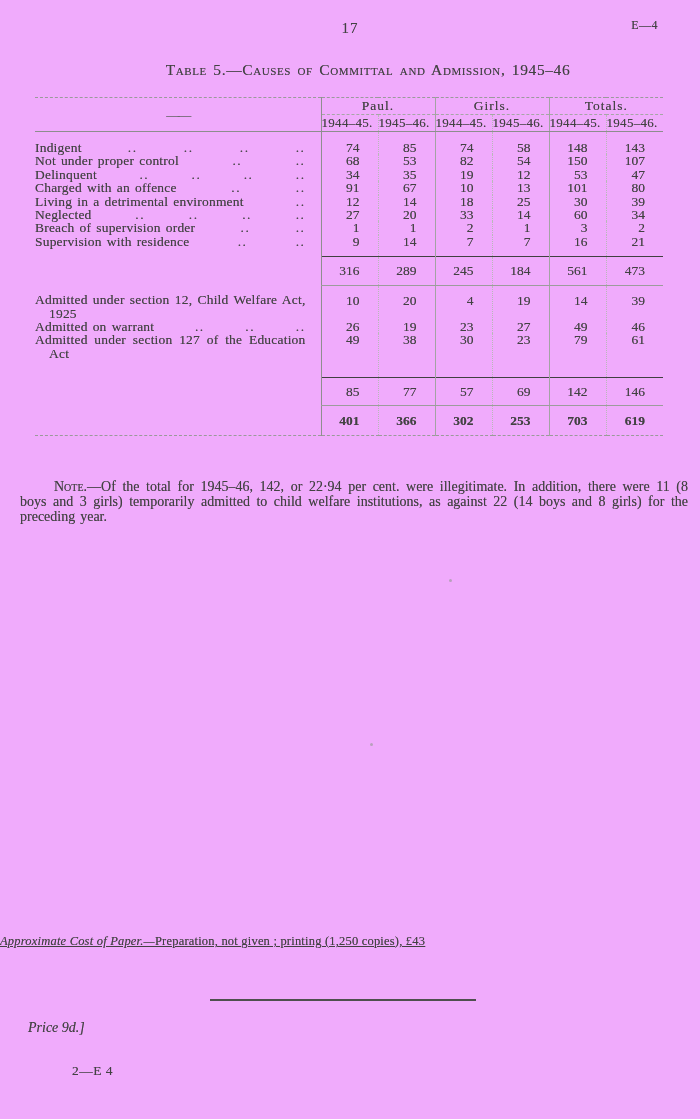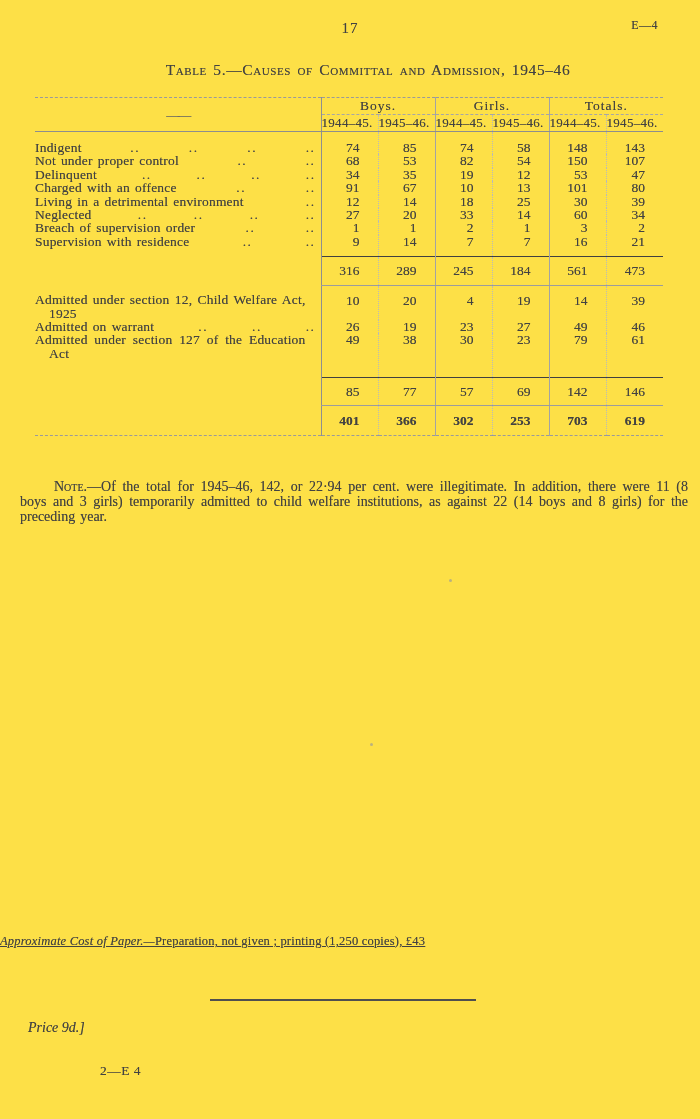--- a/index.html
+++ b/index.html
@@ -1,20 +1,20 @@
 <!DOCTYPE html>
 <html><head>
 <meta charset="utf-8">
 <style>
   html,body{margin:0;padding:0;}
   body{background:#ffffff;}
   .page{
     position:relative;
     width:700px;height:1119px;
-    background:#fde047;
+    background:#f0abfc;
     font-family:"Liberation Serif", serif;
     color:#424242;
     text-shadow:0 0 .6px rgba(62,62,62,.55);
     overflow:hidden;
   }
   .pageno{
     position:absolute;top:20px;left:0;right:0;
     text-align:center;font-size:15px;letter-spacing:1px;
   }
   .docref{
@@ -39,21 +39,21 @@
   .bl-light{border-left:1px dotted #b9b9b9;}
   
   .stubh{border-top:1px dashed #9a9a9a;border-bottom:1px solid #8d8d8d;text-align:center;vertical-align:middle;}
   .dash{letter-spacing:-2px;color:#6b6b6b;}
   .grp{border-top:1px dashed #9a9a9a;border-bottom:1px dashed #a6a6a6;text-align:center;padding:7px 0 6px 0;letter-spacing:1px;}
   .yr{border-bottom:1px solid #8d8d8d;text-align:left;padding:10px 0;font-size:13px;letter-spacing:.3px;}
   
   .ctable tbody td{line-height:13.4px;vertical-align:top;}
   td.num{text-align:right;padding-right:18px;}
   td.stub{padding-right:0;}
-  .stubwrap{display:flex;padding-right:5px;letter-spacing:.2px;word-spacing:1.5px;}
+  .stubwrap{display:flex;padding-right:15px;letter-spacing:.2px;word-spacing:1.5px;}
   .lbl{white-space:nowrap;}
   .ld{margin-left:auto;letter-spacing:1.5px;color:#4a4a4a;}
   .stubjust{text-align:justify;padding-right:15px;padding-left:14px;text-indent:-14px;letter-spacing:.2px;word-spacing:1.5px;}
   tr.rt td{padding-top:9px;}
   tr.pb1 td{padding-bottom:8px;}
   tr.rt2 td{padding-top:8px;}
   tr.pb td{padding-bottom:17px;}
   tr.sub td{padding-top:7px;padding-bottom:7px;}
   tr.sub td.num{border-top:1px solid #404040;border-bottom:1px solid #9c9c9c;}
   tr.tot td{padding-top:8px;padding-bottom:7px;border-bottom:1px dashed #9a9a9a;font-weight:bold;}
@@ -74,21 +74,21 @@
   .authority{
     position:absolute;top:1004px;left:110px;
     font-size:14.5px;word-spacing:3px;letter-spacing:.2px;
   }
   .price{
     position:absolute;top:1020px;left:28px;
     font-size:14px;font-style:italic;
   }
   .sig{
     position:absolute;top:1063px;left:72px;
-    font-size:13.5px;letter-spacing:.5px;margin-left:28px;
+    font-size:13.5px;letter-spacing:.5px;
   }
   .speck{position:absolute;width:3px;height:3px;border-radius:50%;background:#9a9a9a;opacity:.65;}
 </style>
 </head>
 <body>
 
 <div class="page">
 
   <div class="pageno">17</div>
   <div class="docref">E—4</div>
@@ -101,21 +101,21 @@
         <col style="width:57px">
         <col style="width:57px">
       <col style="width:57px">
         <col style="width:57px">
         <col style="width:57px">
         <col style="width:57px">
     </colgroup>
     <thead>
       <tr>
         <th class="stubh" rowspan="2"><span class="dash">——</span></th>
-        <th class="grp bl-strong" colspan="2">Boys.</th>
+        <th class="grp bl-strong" colspan="2">Paul.</th>
         <th class="grp bl-mid" colspan="2">Girls.</th>
         <th class="grp bl-mid" colspan="2">Totals.</th>
       </tr>
       <tr>
         <th class="yr bl-strong">1944–45.</th>
         <th class="yr bl-light">1945–46.</th>
         <th class="yr bl-mid">1944–45.</th>
         <th class="yr bl-light">1945–46.</th>
         <th class="yr bl-mid">1944–45.</th>
         <th class="yr bl-light">1945–46.</th>

